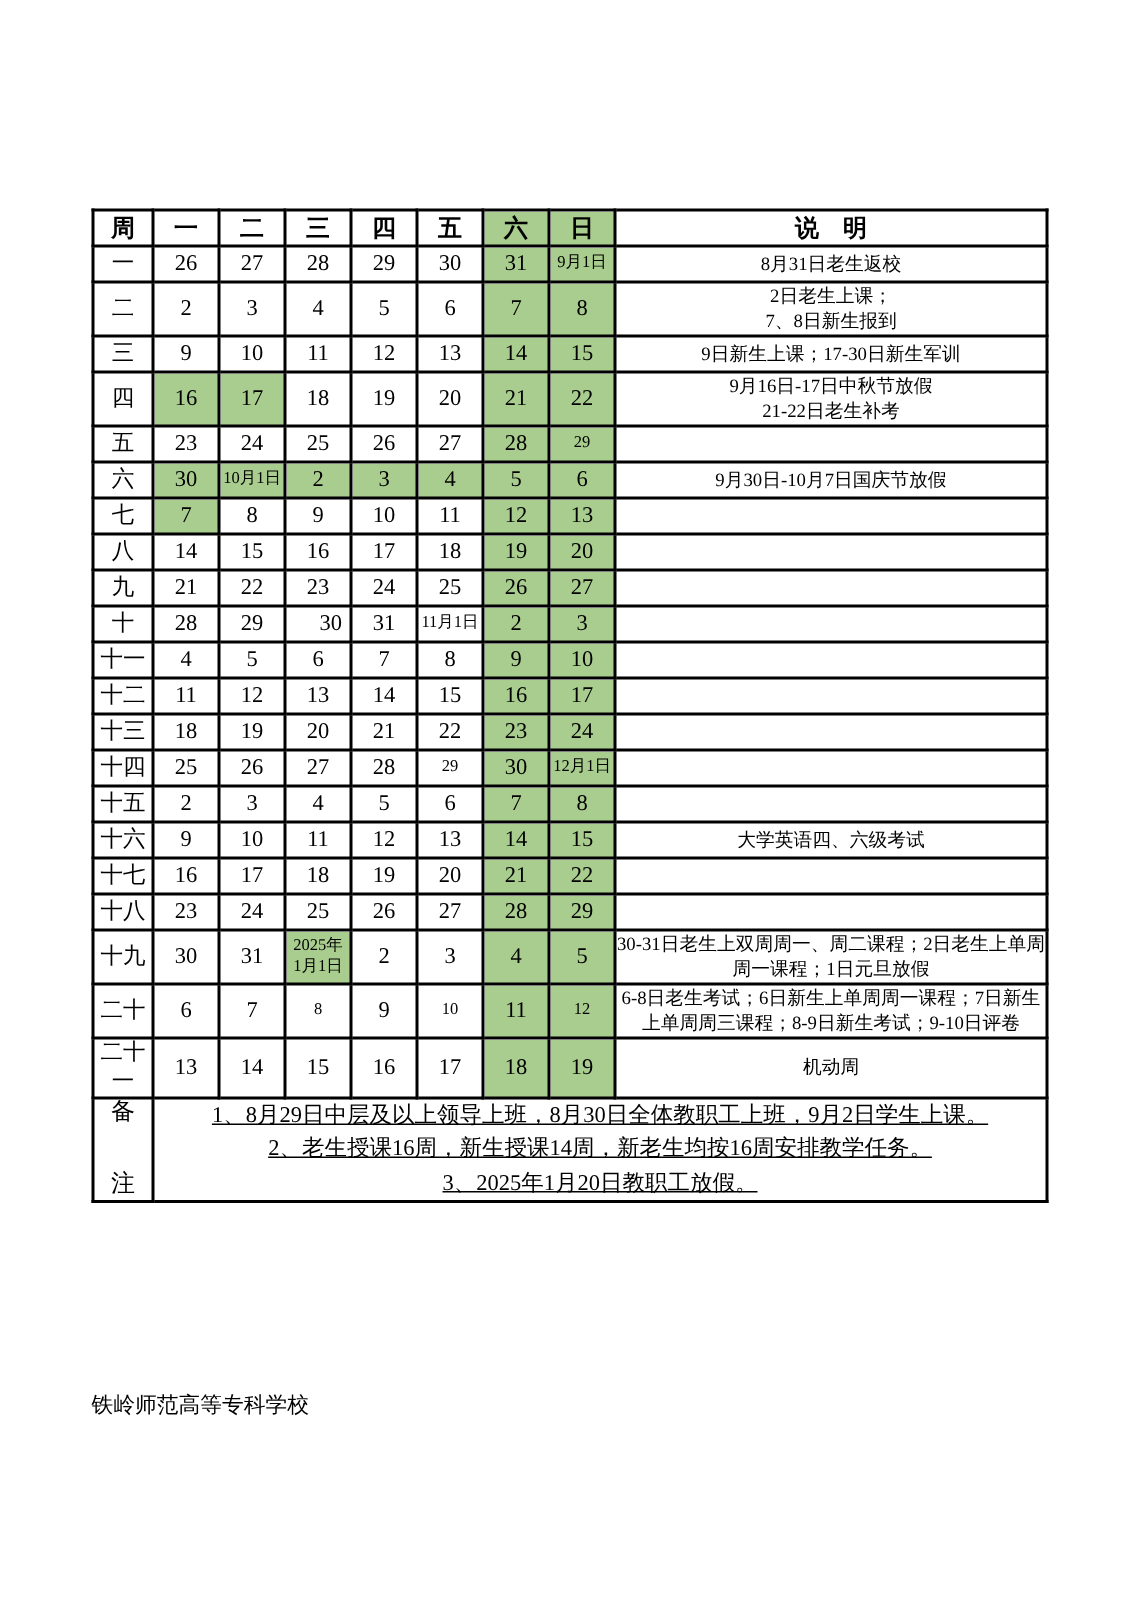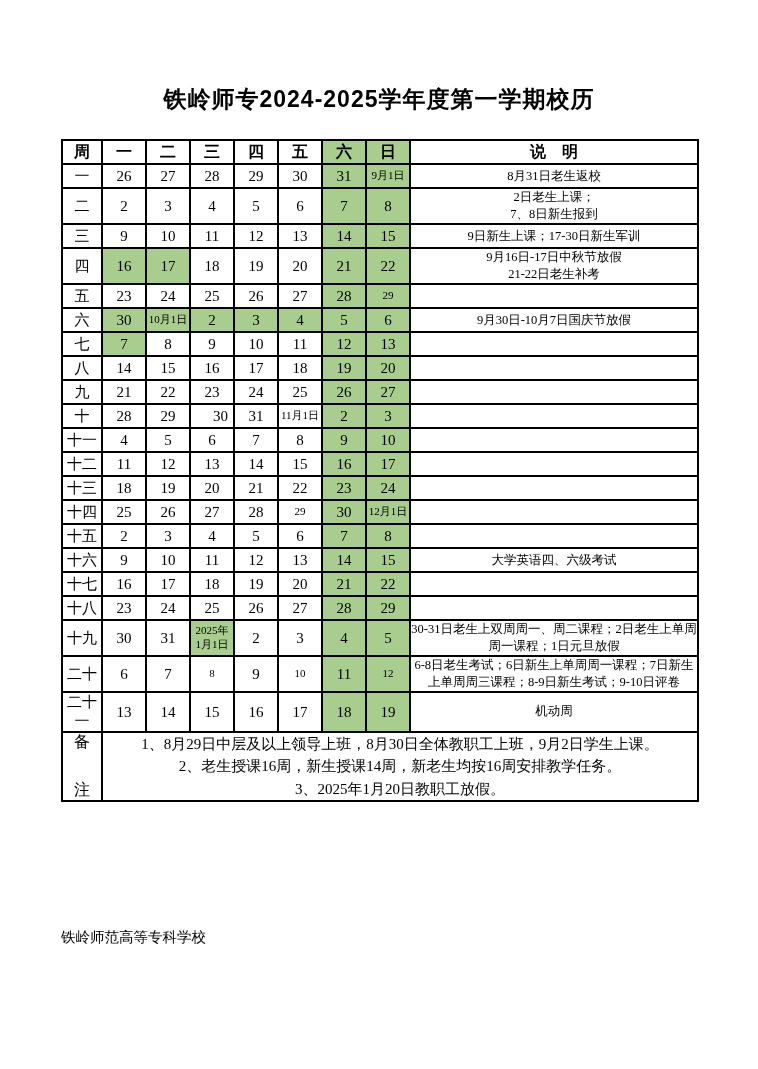--- a/index.html
+++ b/index.html
@@ -42,34 +42,33 @@
   td.note{
     text-align:left;font-size:12.5px;line-height:17px;
     padding:1px 4px;white-space:pre-line;
   }
   tr.remarks{height:112px;}
   td.rlabel{font-size:16px;}
   td.rlabel div{line-height:1;}
   td.rlabel div + div{margin-top:32px;}
   td.rbody{
     text-align:left;font-size:15px;line-height:1.5;
-    padding:6px 8px;vertical-align:middle;
+    padding:6px 8px;vertical-align:middle;text-decoration:underline;
   }
   .footer{
     position:absolute;left:61px;top:924px;width:636px;
     font-size:14.5px;line-height:27px;
   }
   .footer .fdate{padding-right:10px;}
 </style>
 </head>
 <body>
 
 <div class="page">
 
-  <h1 class="title">铁岭师专2024-2025学年度第一学期校历</h1>
 
   <table class="cal">
     <colgroup>
       <col style="width:40px">
       <col style="width:44px">
         <col style="width:44px">
         <col style="width:44px">
       <col style="width:44px">
         <col style="width:44px">
         <col style="width:44px">

